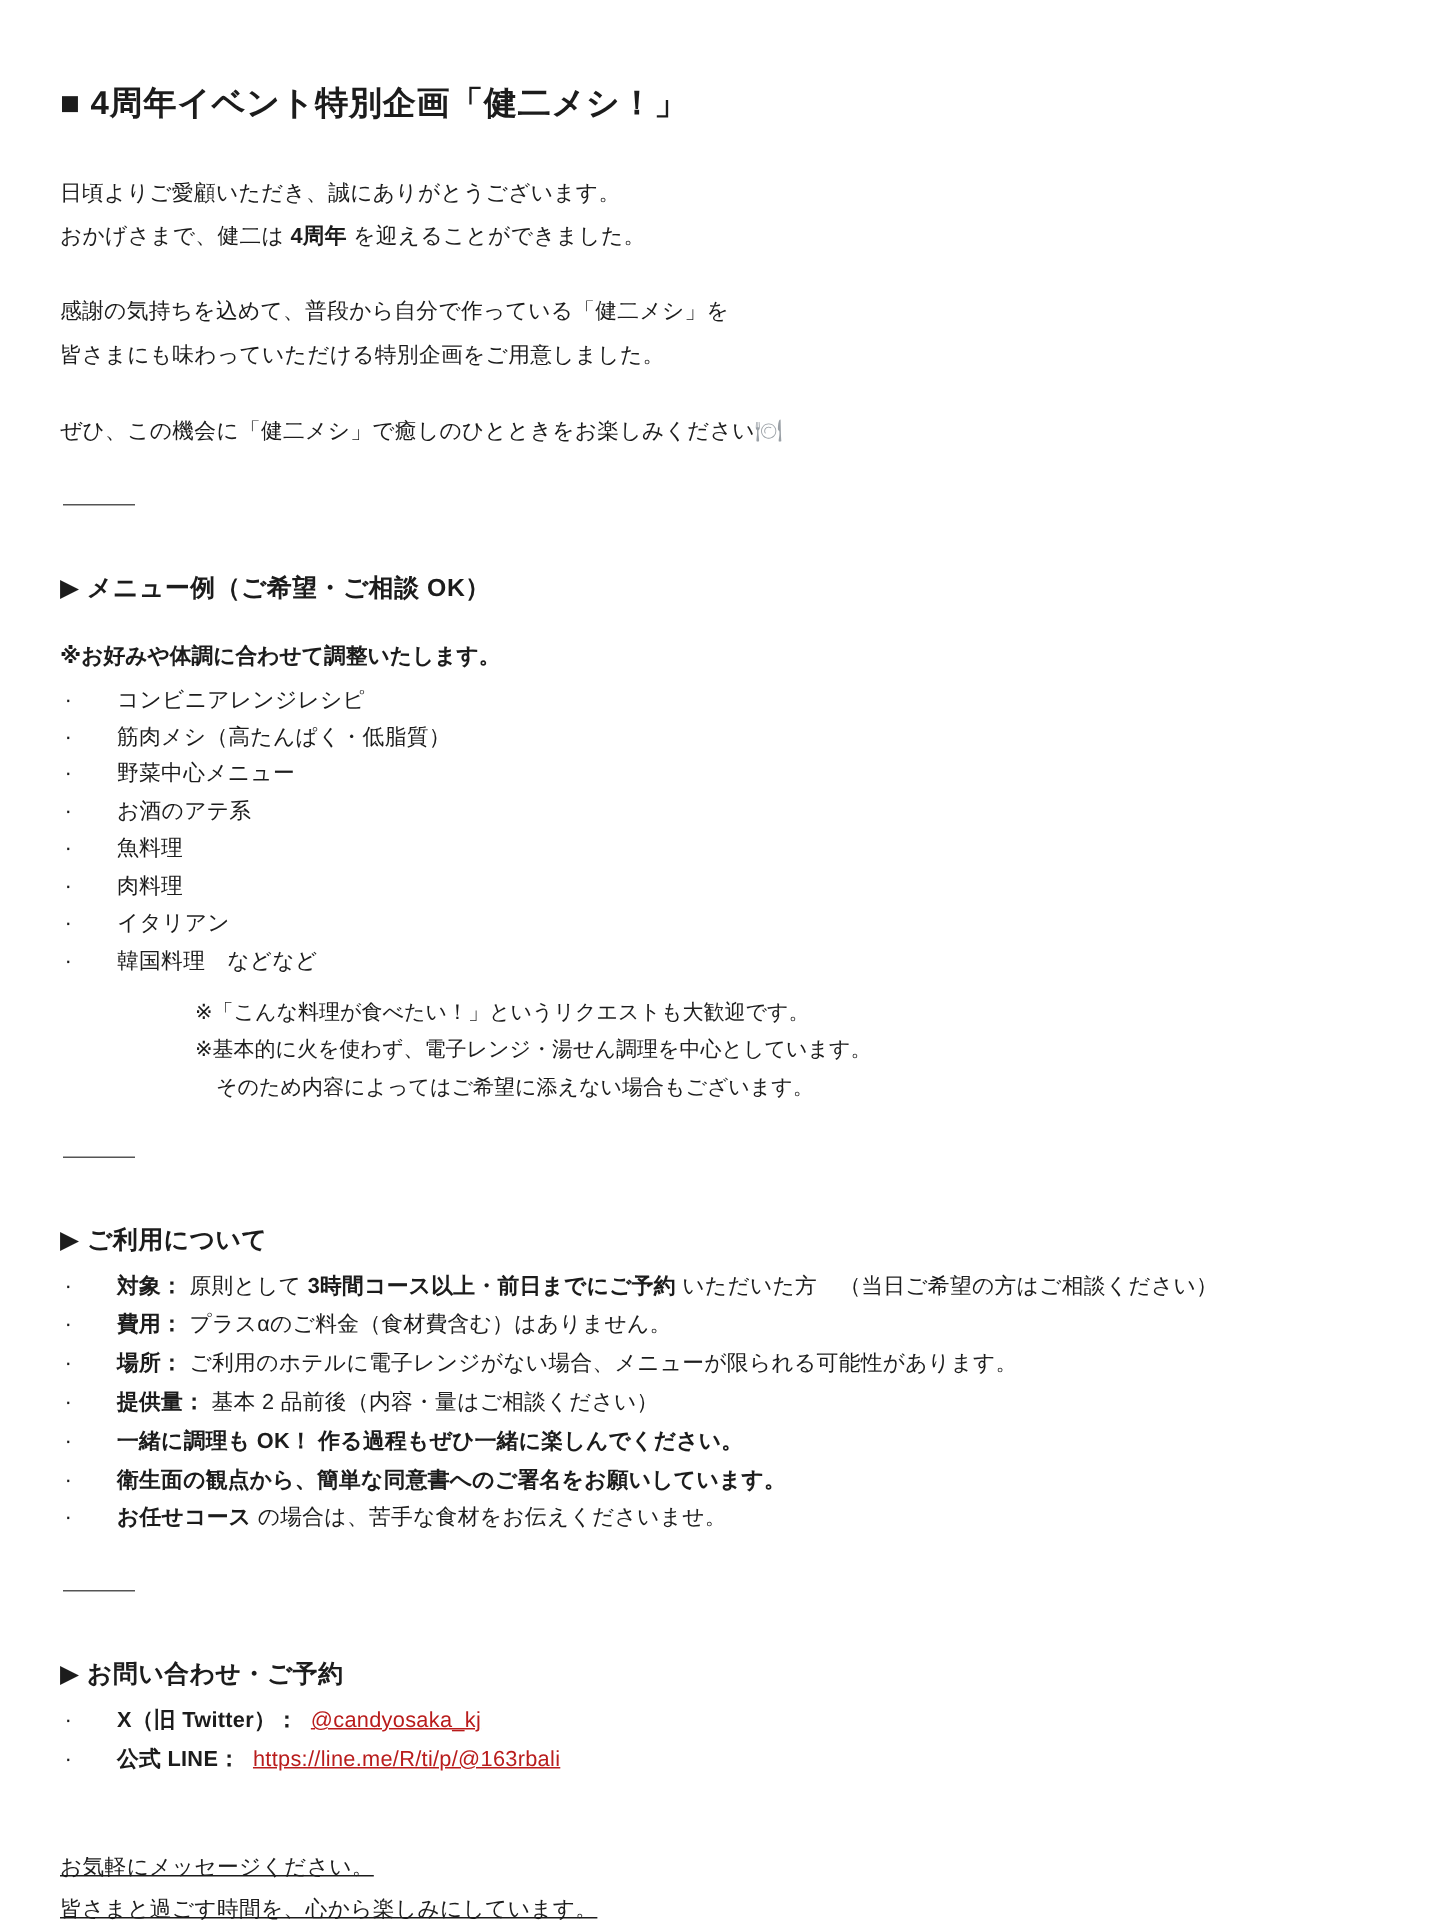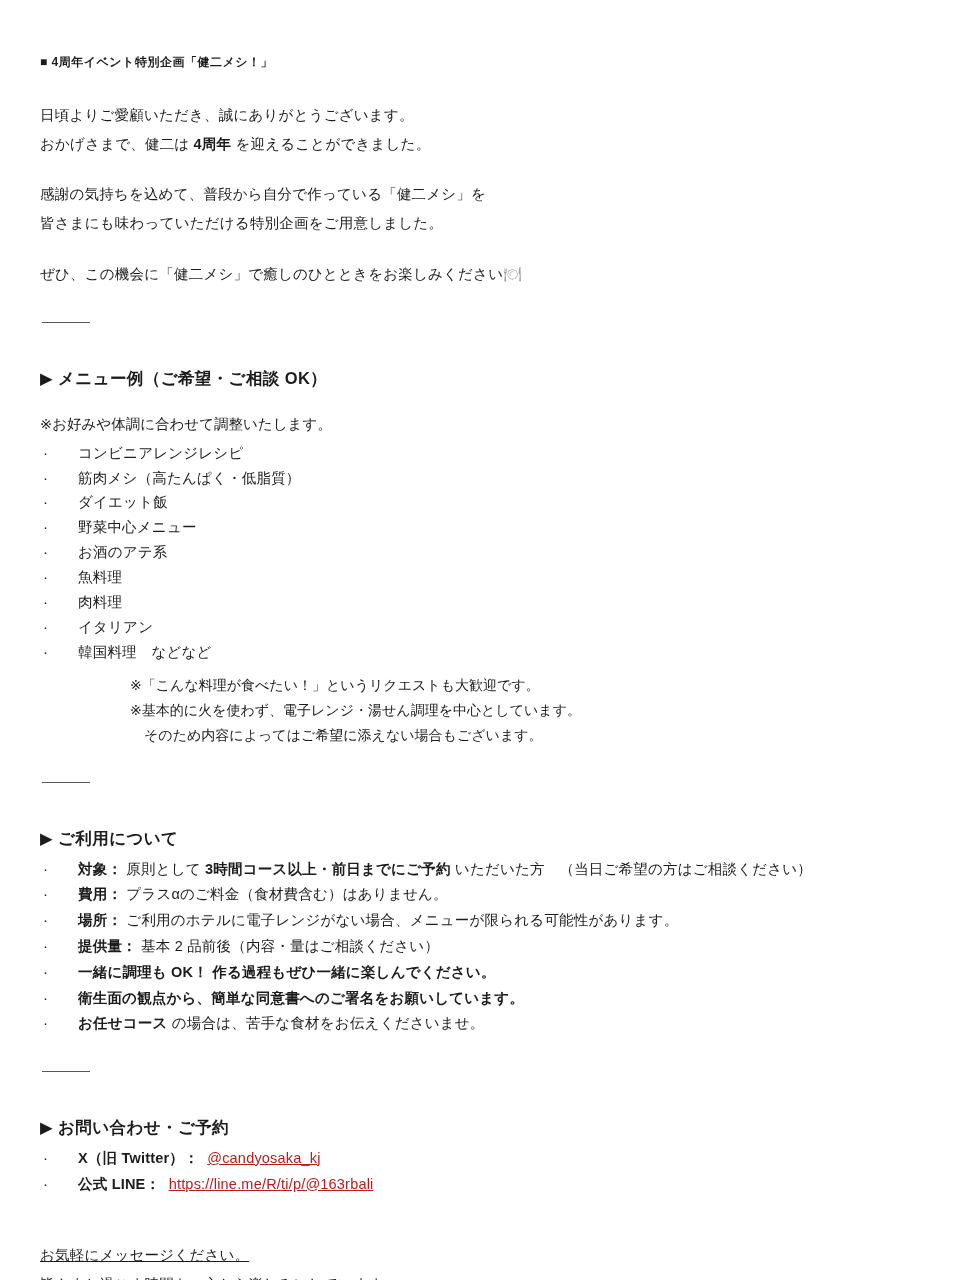--- a/index.html
+++ b/index.html
@@ -15,21 +15,21 @@
     overflow: hidden;
   }
   .page {
     position: relative;
     width: 960px;
     height: 1280px;
     box-sizing: border-box;
     padding: 40px 44px 0 40px;
   }
   .title {
-    font-size: 12px;
+    font-size: 22px;
     font-weight: bold;
     letter-spacing: 0.5px;
     margin: 14px 0 0 0;
     line-height: 1.4;
   }
   .para {
     font-size: 14.5px;
     line-height: 1.98;
     margin: 0;
     letter-spacing: 0.2px;
@@ -57,20 +57,21 @@
     font-size: 16.5px;
     font-weight: bold;
     letter-spacing: 0.4px;
     margin: 43px 0 0 0;
     line-height: 1.5;
   }
   .note {
     font-size: 14.5px;
     line-height: 1.9;
     margin: 20px 0 0 0;
+    font-weight: bold;
   }
   ul.bullets {
     list-style: none;
     margin: 2px 0 0 0;
     padding: 0;
   }
   ul.bullets li {
     position: relative;
     font-size: 14.5px;
     line-height: 1.72;
@@ -138,21 +139,20 @@
 
   <div class="rule"></div>
 
   <h2 class="heading2">▶ メニュー例（ご希望・ご相談 OK）</h2>
 
   <p class="note">※お好みや体調に合わせて調整いたします。</p>
 
   <ul class="bullets">
     <li>コンビニアレンジレシピ</li>
     <li>筋肉メシ（高たんぱく・低脂質）</li>
-    <li>ダイエット飯</li>
     <li>野菜中心メニュー</li>
     <li>お酒のアテ系</li>
     <li>魚料理</li>
     <li>肉料理</li>
     <li>イタリアン</li>
     <li>韓国料理　などなど</li>
   </ul>
 
   <div class="subnotes">
     <div>※「こんな料理が食べたい！」というリクエストも大歓迎です。</div>

